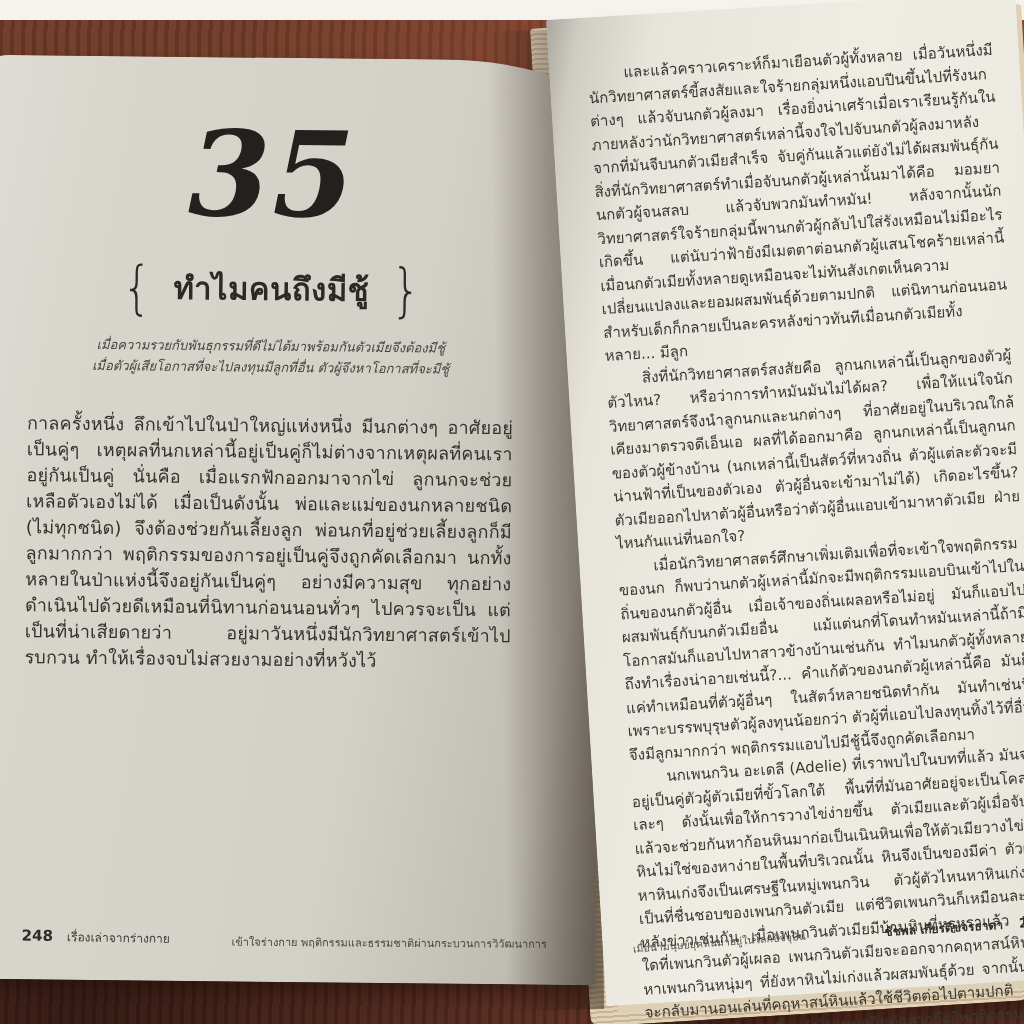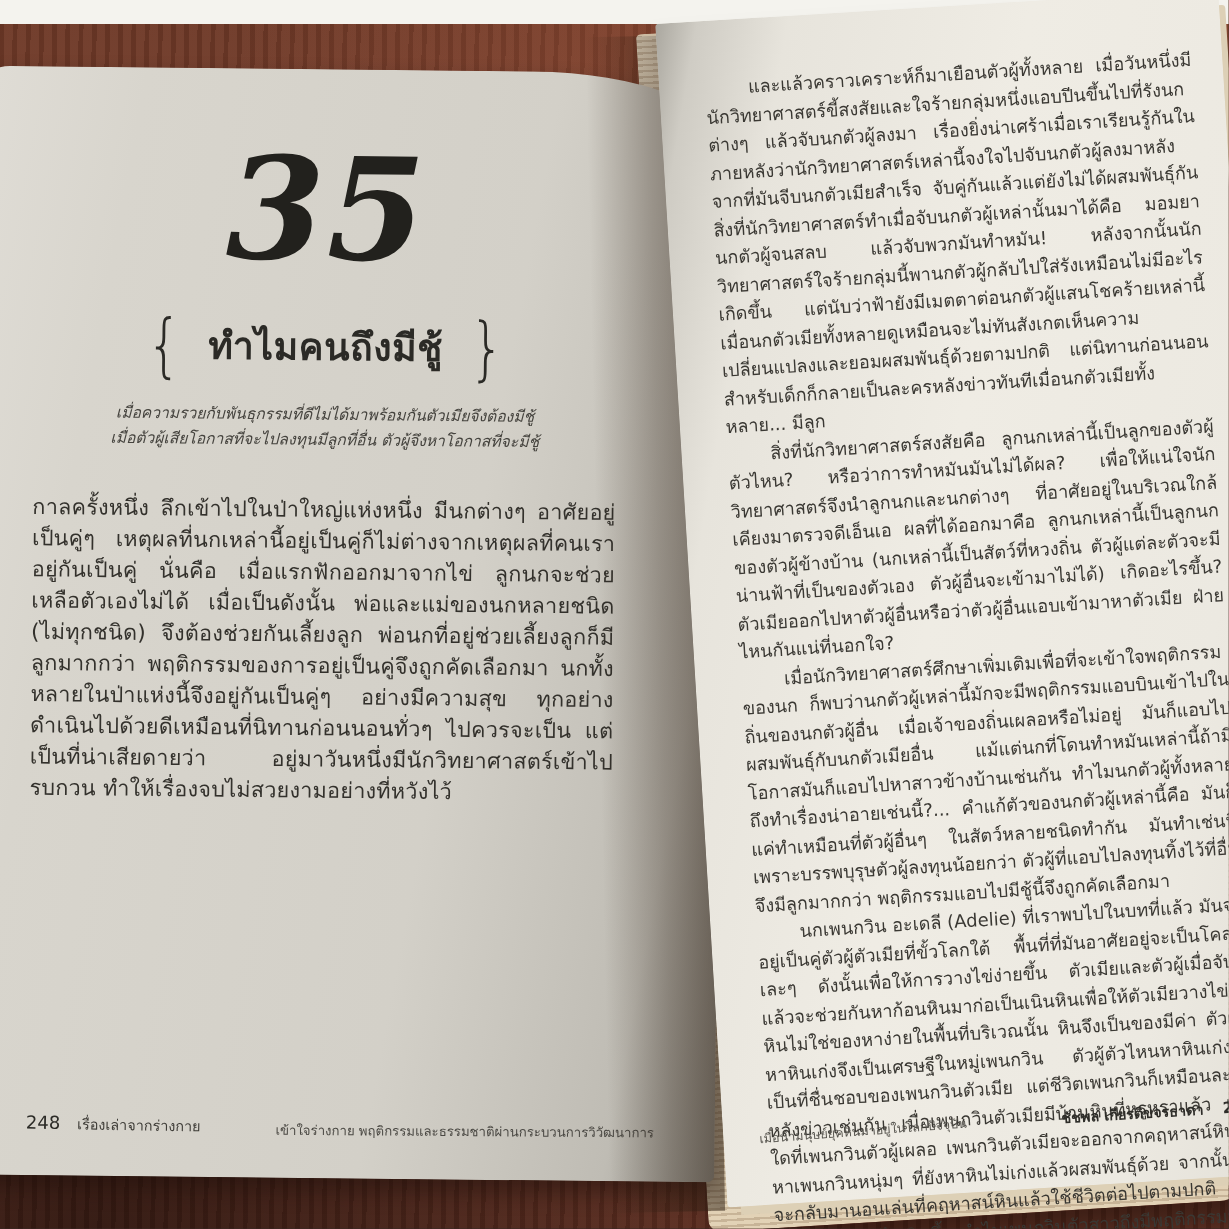--- a/index.html
+++ b/index.html
@@ -50,21 +50,21 @@
   .epigraph{margin-top:18px;font-size:13px;line-height:1.65;color:#45433e;font-style:italic;}
   .left-body{
     margin:34px 0 0 0;font-size:18px;line-height:26px;text-align:justify;
     color:#33312c;letter-spacing:.2px;
   }
   .left-footer{
     position:absolute;left:0;right:-40px;bottom:32px;
     display:flex;align-items:baseline;gap:14px;white-space:nowrap;
     transform:rotate(.4deg);
   }
-  .pnum{font-size:15px;font-weight:normal;color:#2c2b27;}
+  .pnum{font-size:15px;font-weight:bold;color:#2c2b27;}
   .btitle{font-size:12px;color:#3d3b36;}
   .fcenter{font-size:11px;color:#4a4843;margin-left:48px;transform:rotate(-.6deg);}
 
   
   .spine-shadow{
     position:absolute;left:498px;top:30px;width:96px;height:980px;
     background:linear-gradient(to right, transparent, rgba(42,28,16,.30) 55%, rgba(42,28,16,.5) 100%);
     transform:rotate(-1.2deg);z-index:4;
   }
 

